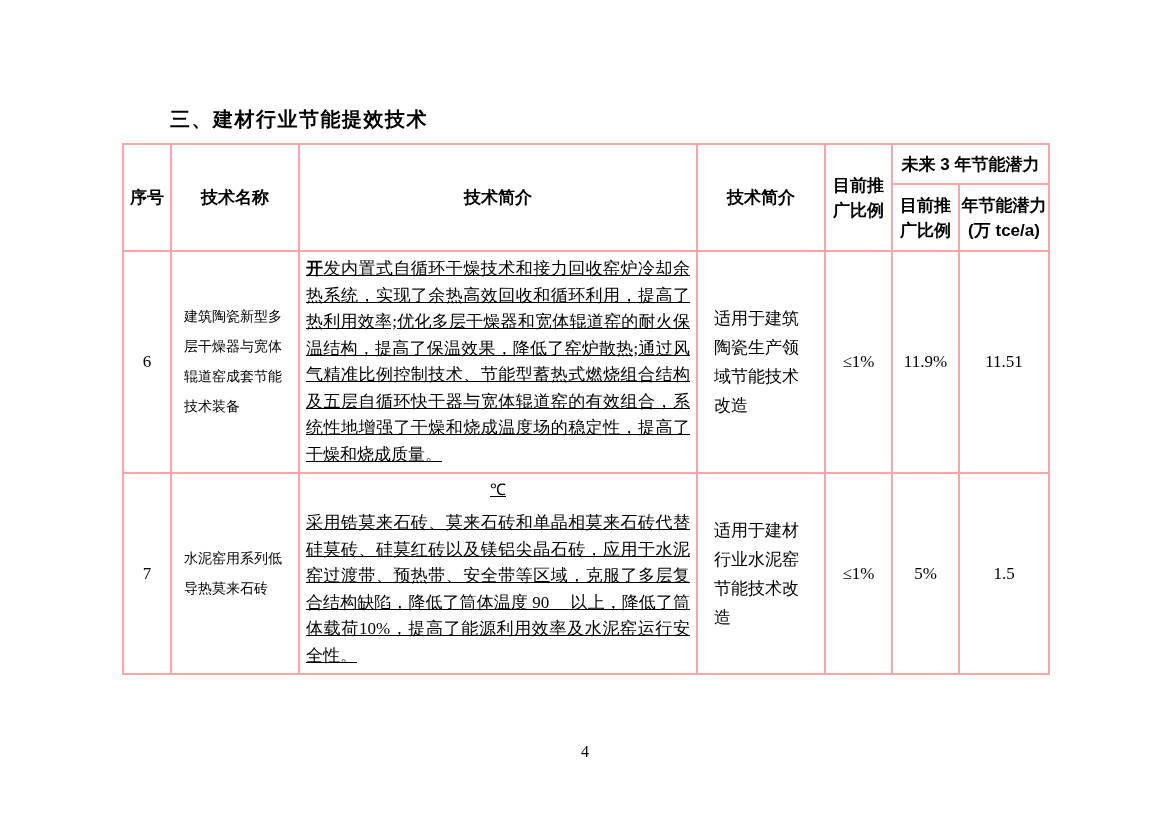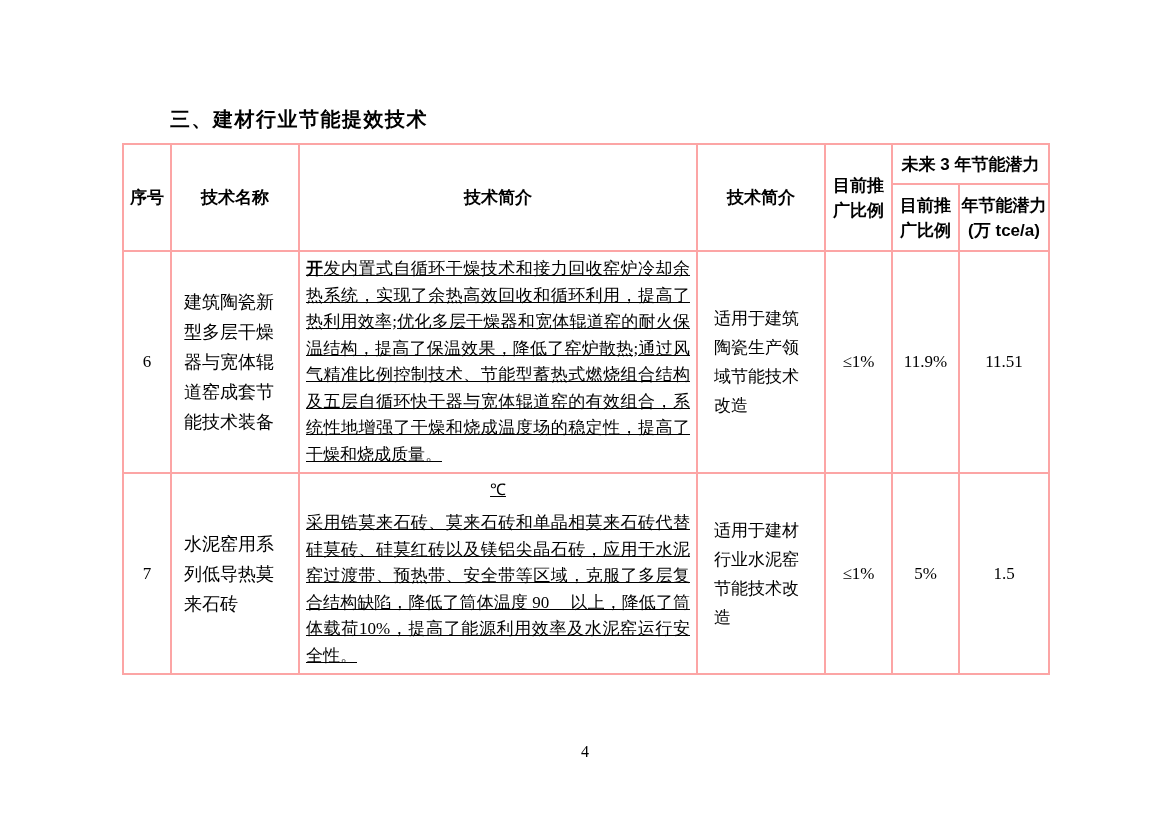--- a/index.html
+++ b/index.html
@@ -48,21 +48,21 @@
   .tech th.nowrap { white-space: nowrap; padding: 0; }
   td.idx {
     text-align: center;
     vertical-align: middle;
     font-size: 17px;
   }
   td.name {
     vertical-align: middle;
     text-align: left;
     padding: 0 12px;
-    font-size: 18px;
+    font-size: 14px;
     line-height: 30px;
   }
   td.intro {
     vertical-align: middle;
     text-align: justify;
     padding: 4px 6px;
     font-size: 17px;
     line-height: 26.5px;
     text-decoration: underline;
   }

